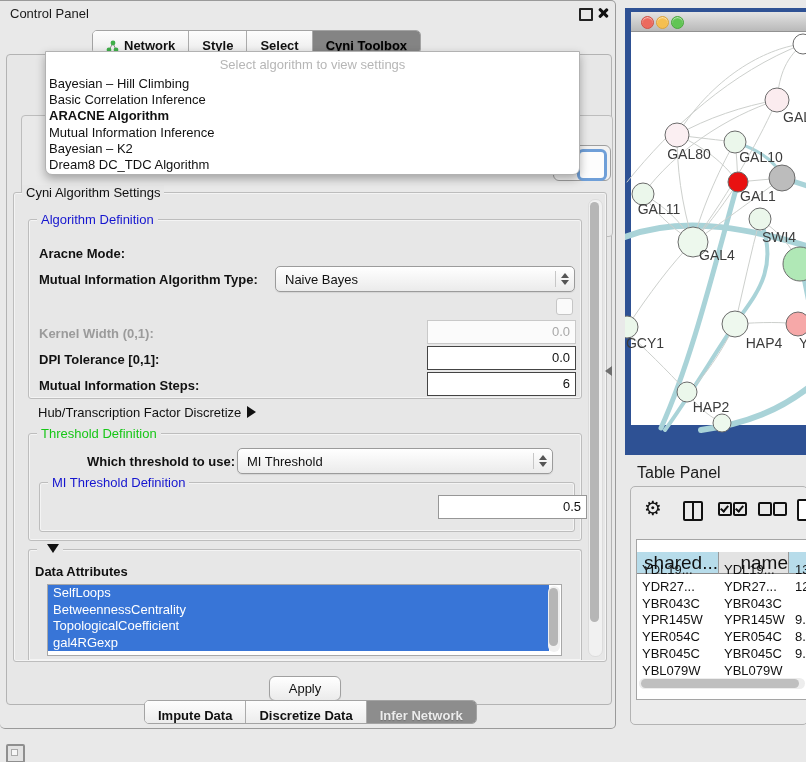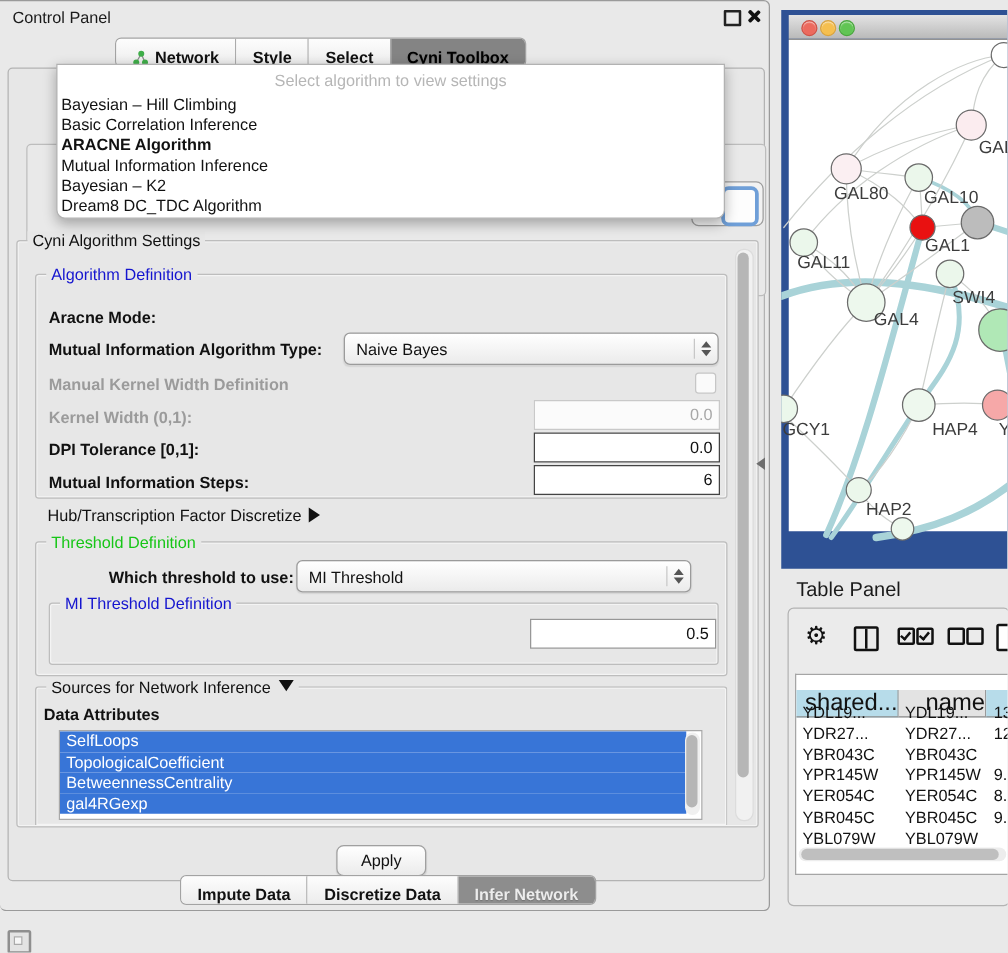--- a/index.html
+++ b/index.html
@@ -143,21 +143,20 @@
         <span class="gtitle blue">Algorithm Definition</span>
         <div class="abs lbl" style="left:10px;top:26px">Aracne Mode:</div>
         <div class="abs lbl" style="left:10px;top:52px">Mutual Information Algorithm Type:</div>
         <div class="abs combo" style="left:246px;top:46px;width:298px">
           <span class="val">Naive Bayes</span>
           <span class="updown">
               <i class="u"></i>
               <i class="d"></i>
             </span>
         </div>
-        <div class="abs lbl dis" style="left:10px;top:80px">Manual Kernel Width Definition</div>
         <div class="abs chk" style="left:527px;top:78px"></div>
         <div class="abs lbl dis" style="left:10px;top:106px">Kernel Width (0,1):</div>
         <div class="abs field dis" style="left:398px;top:100px;width:142px">0.0</div>
         <div class="abs lbl" style="left:10px;top:132px">DPI Tolerance [0,1]:</div>
         <div class="abs field" style="left:398px;top:126px;width:142px">0.0</div>
         <div class="abs lbl" style="left:10px;top:158px">Mutual Information Steps:</div>
         <div class="abs field" style="left:398px;top:152px;width:142px">6</div>
       </div>
 
       <div class="abs" style="left:24px;top:212px;font-size:13px">
@@ -169,32 +168,32 @@
         <div class="abs lbl" style="left:58px;top:20px">Which threshold to use:</div>
         <div class="abs combo" style="left:208px;top:14px;width:314px">
           <span class="val">MI Threshold</span>
           <span class="updown">
               <i class="u"></i>
               <i class="d"></i>
             </span>
         </div>
         <div class="abs group" style="left:10px;top:48px;width:534px;height:48px">
           <span class="gtitle blue" style="background:#e7e7e7">MI Threshold Definition</span>
-          <div class="abs field soft" style="left:384px;top:12px;width:142px">0.5</div>
+          <div class="abs field soft" style="left:398px;top:12px;width:142px">0.5</div>
         </div>
       </div>
 
       <div class="abs group" style="left:14px;top:356px;width:552px;height:110px;border-bottom:none;border-radius:3px 3px 0 0">
-        <span class="gtitle"><span>Sources for Network Inference</span><span class="tri-d"></span></span>
+        <span class="gtitle"><span class="tri-d"></span></span>
         <div class="abs lbl" style="left:6px;top:14px">Data Attributes</div>
         <div class="abs attr-list" style="left:18px;top:34px;width:513px;height:70px">
           <div>
               <div class="attr-item" style="background: rgb(56, 117, 215); width: 496px;">SelfLoops</div>
+              <div class="attr-item" style="background: rgb(56, 117, 215); width: 496px;">BetweennessCentrality</div>
               <div class="attr-item" style="background: rgb(56, 117, 215); width: 496px;">TopologicalCoefficient</div>
-              <div class="attr-item" style="background: rgb(56, 117, 215); width: 496px;">BetweennessCentrality</div>
               <div class="attr-item" style="background: rgb(56, 117, 215); width: 496px;">gal4RGexp</div>
             </div>
           <div class="abs vsb" style="right:1px;top:1px;width:12px;height:66px;border:none;background:#f0f0f0">
             <div class="thumb" style="top:2px;height:58px"></div>
           </div>
         </div>
       </div>
     </div>
 
     <div class="abs btn" style="left:262px;top:621px;width:70px;height:23px">

